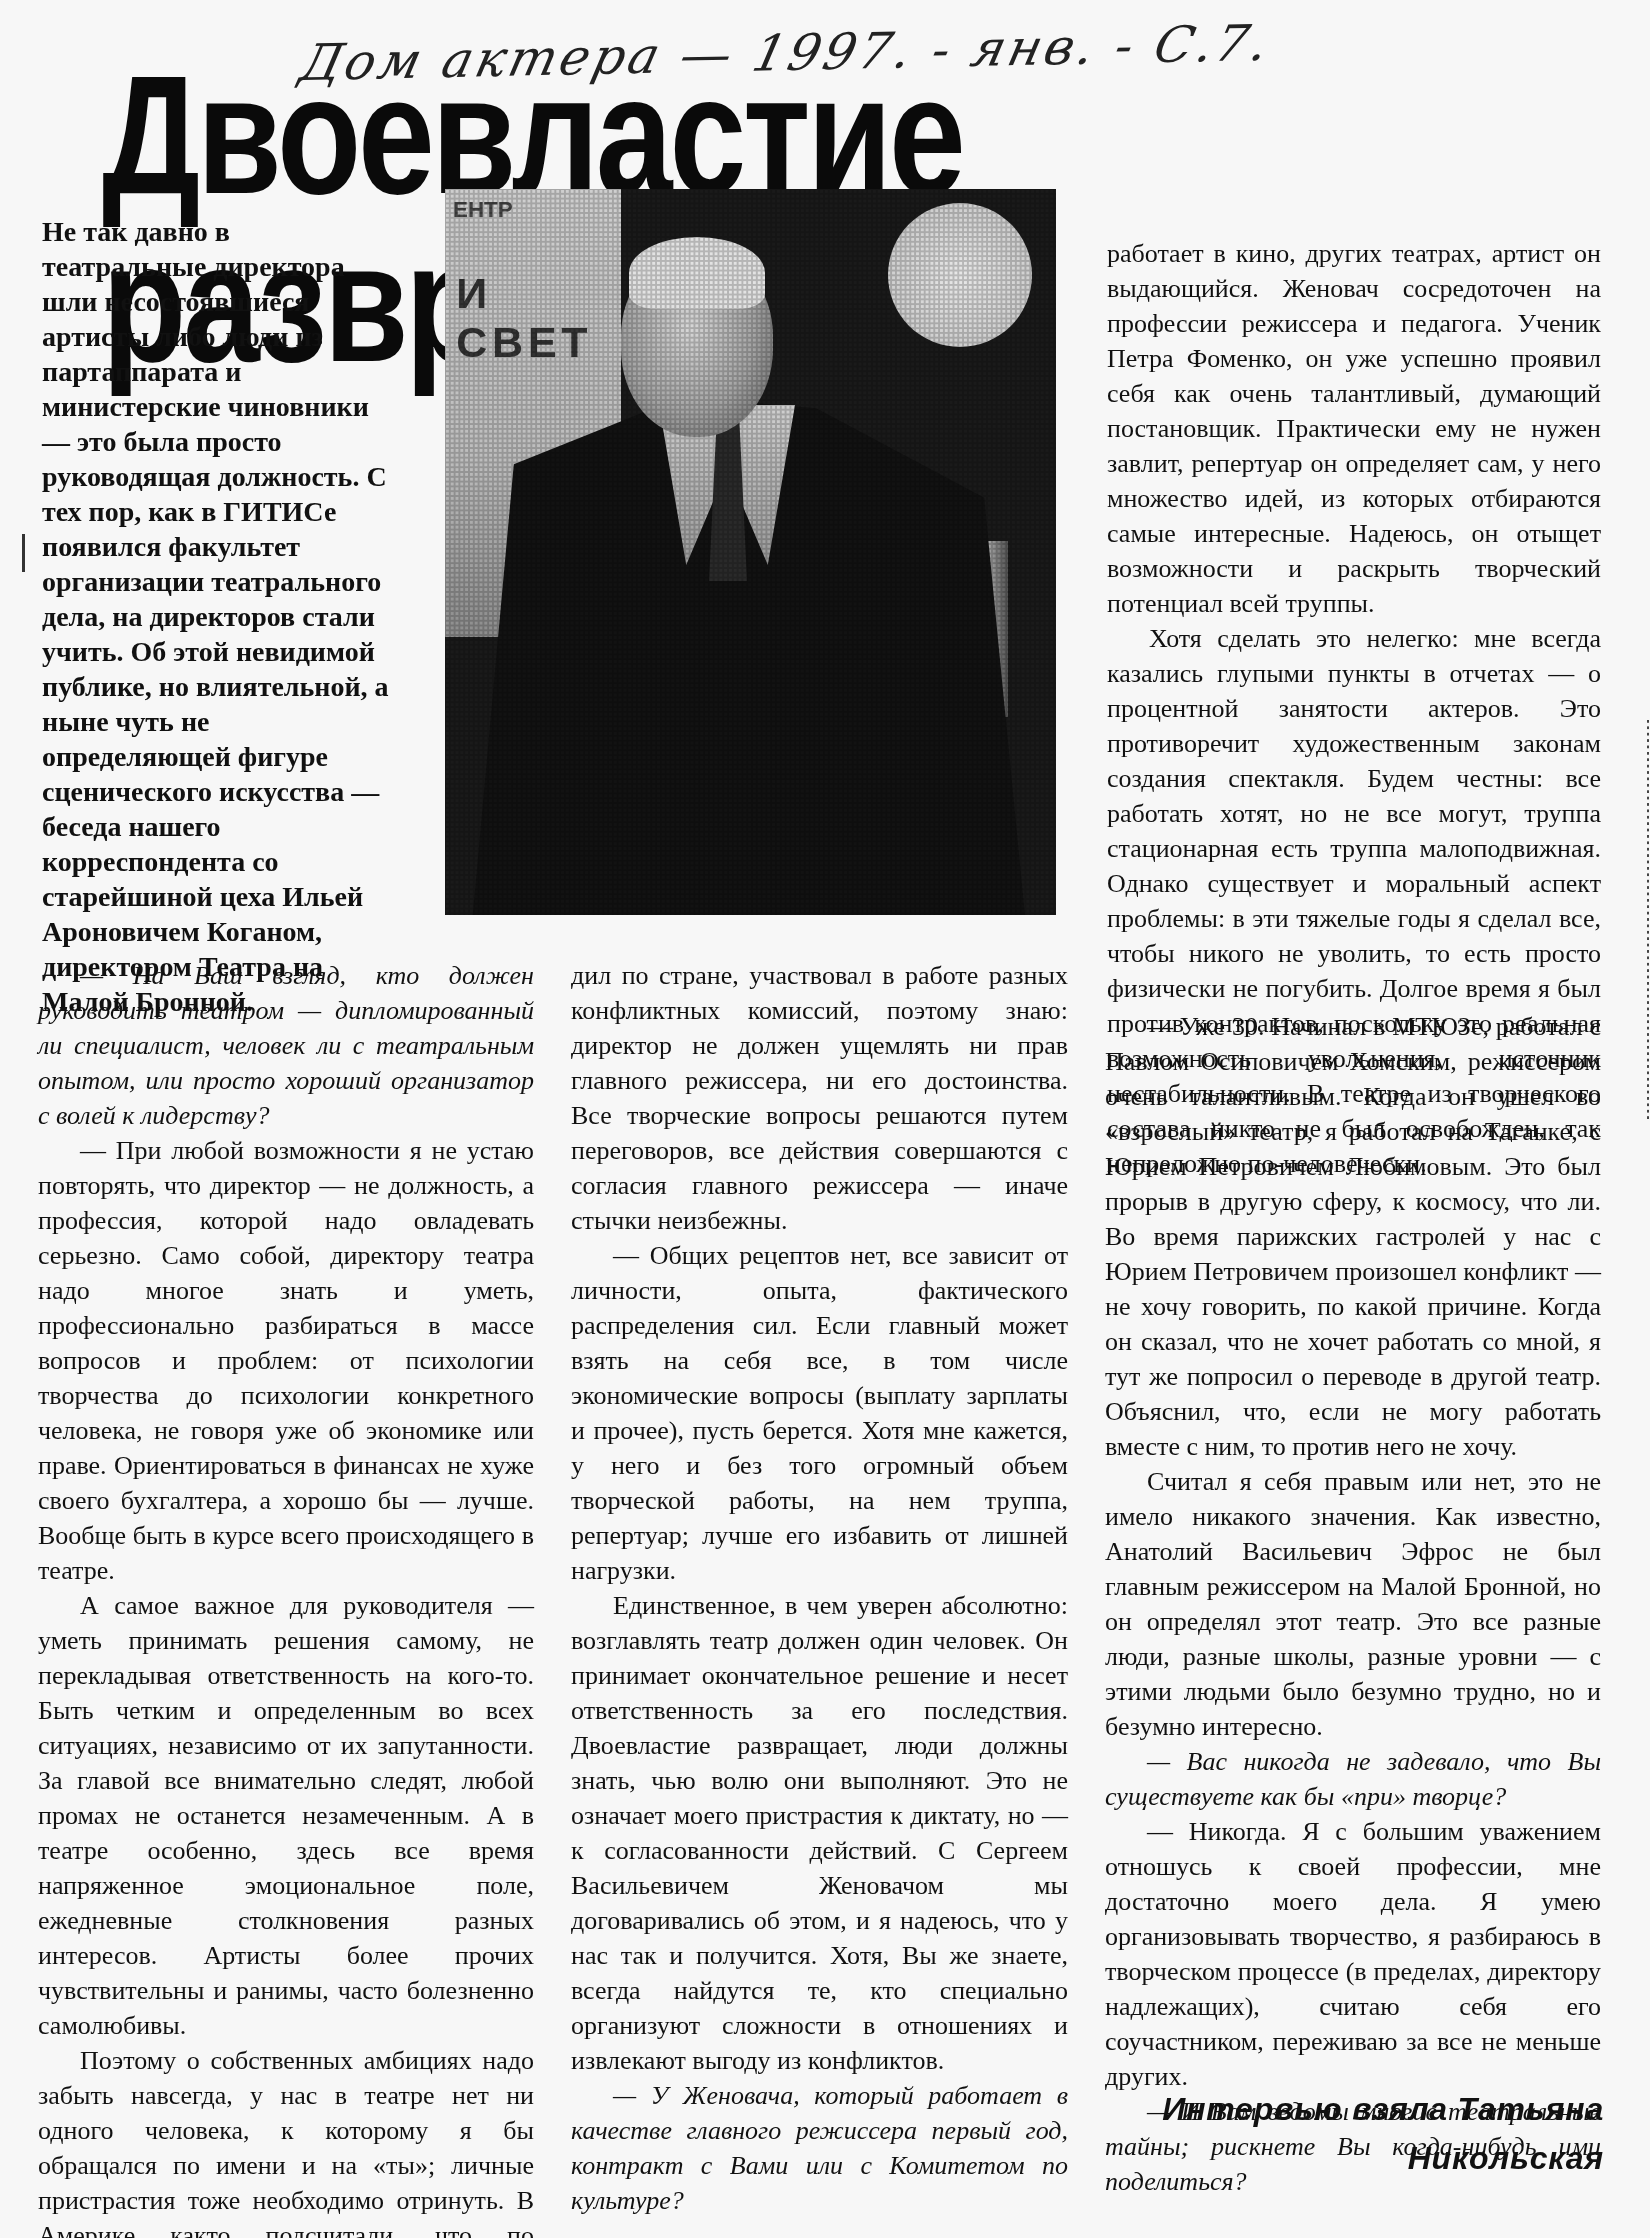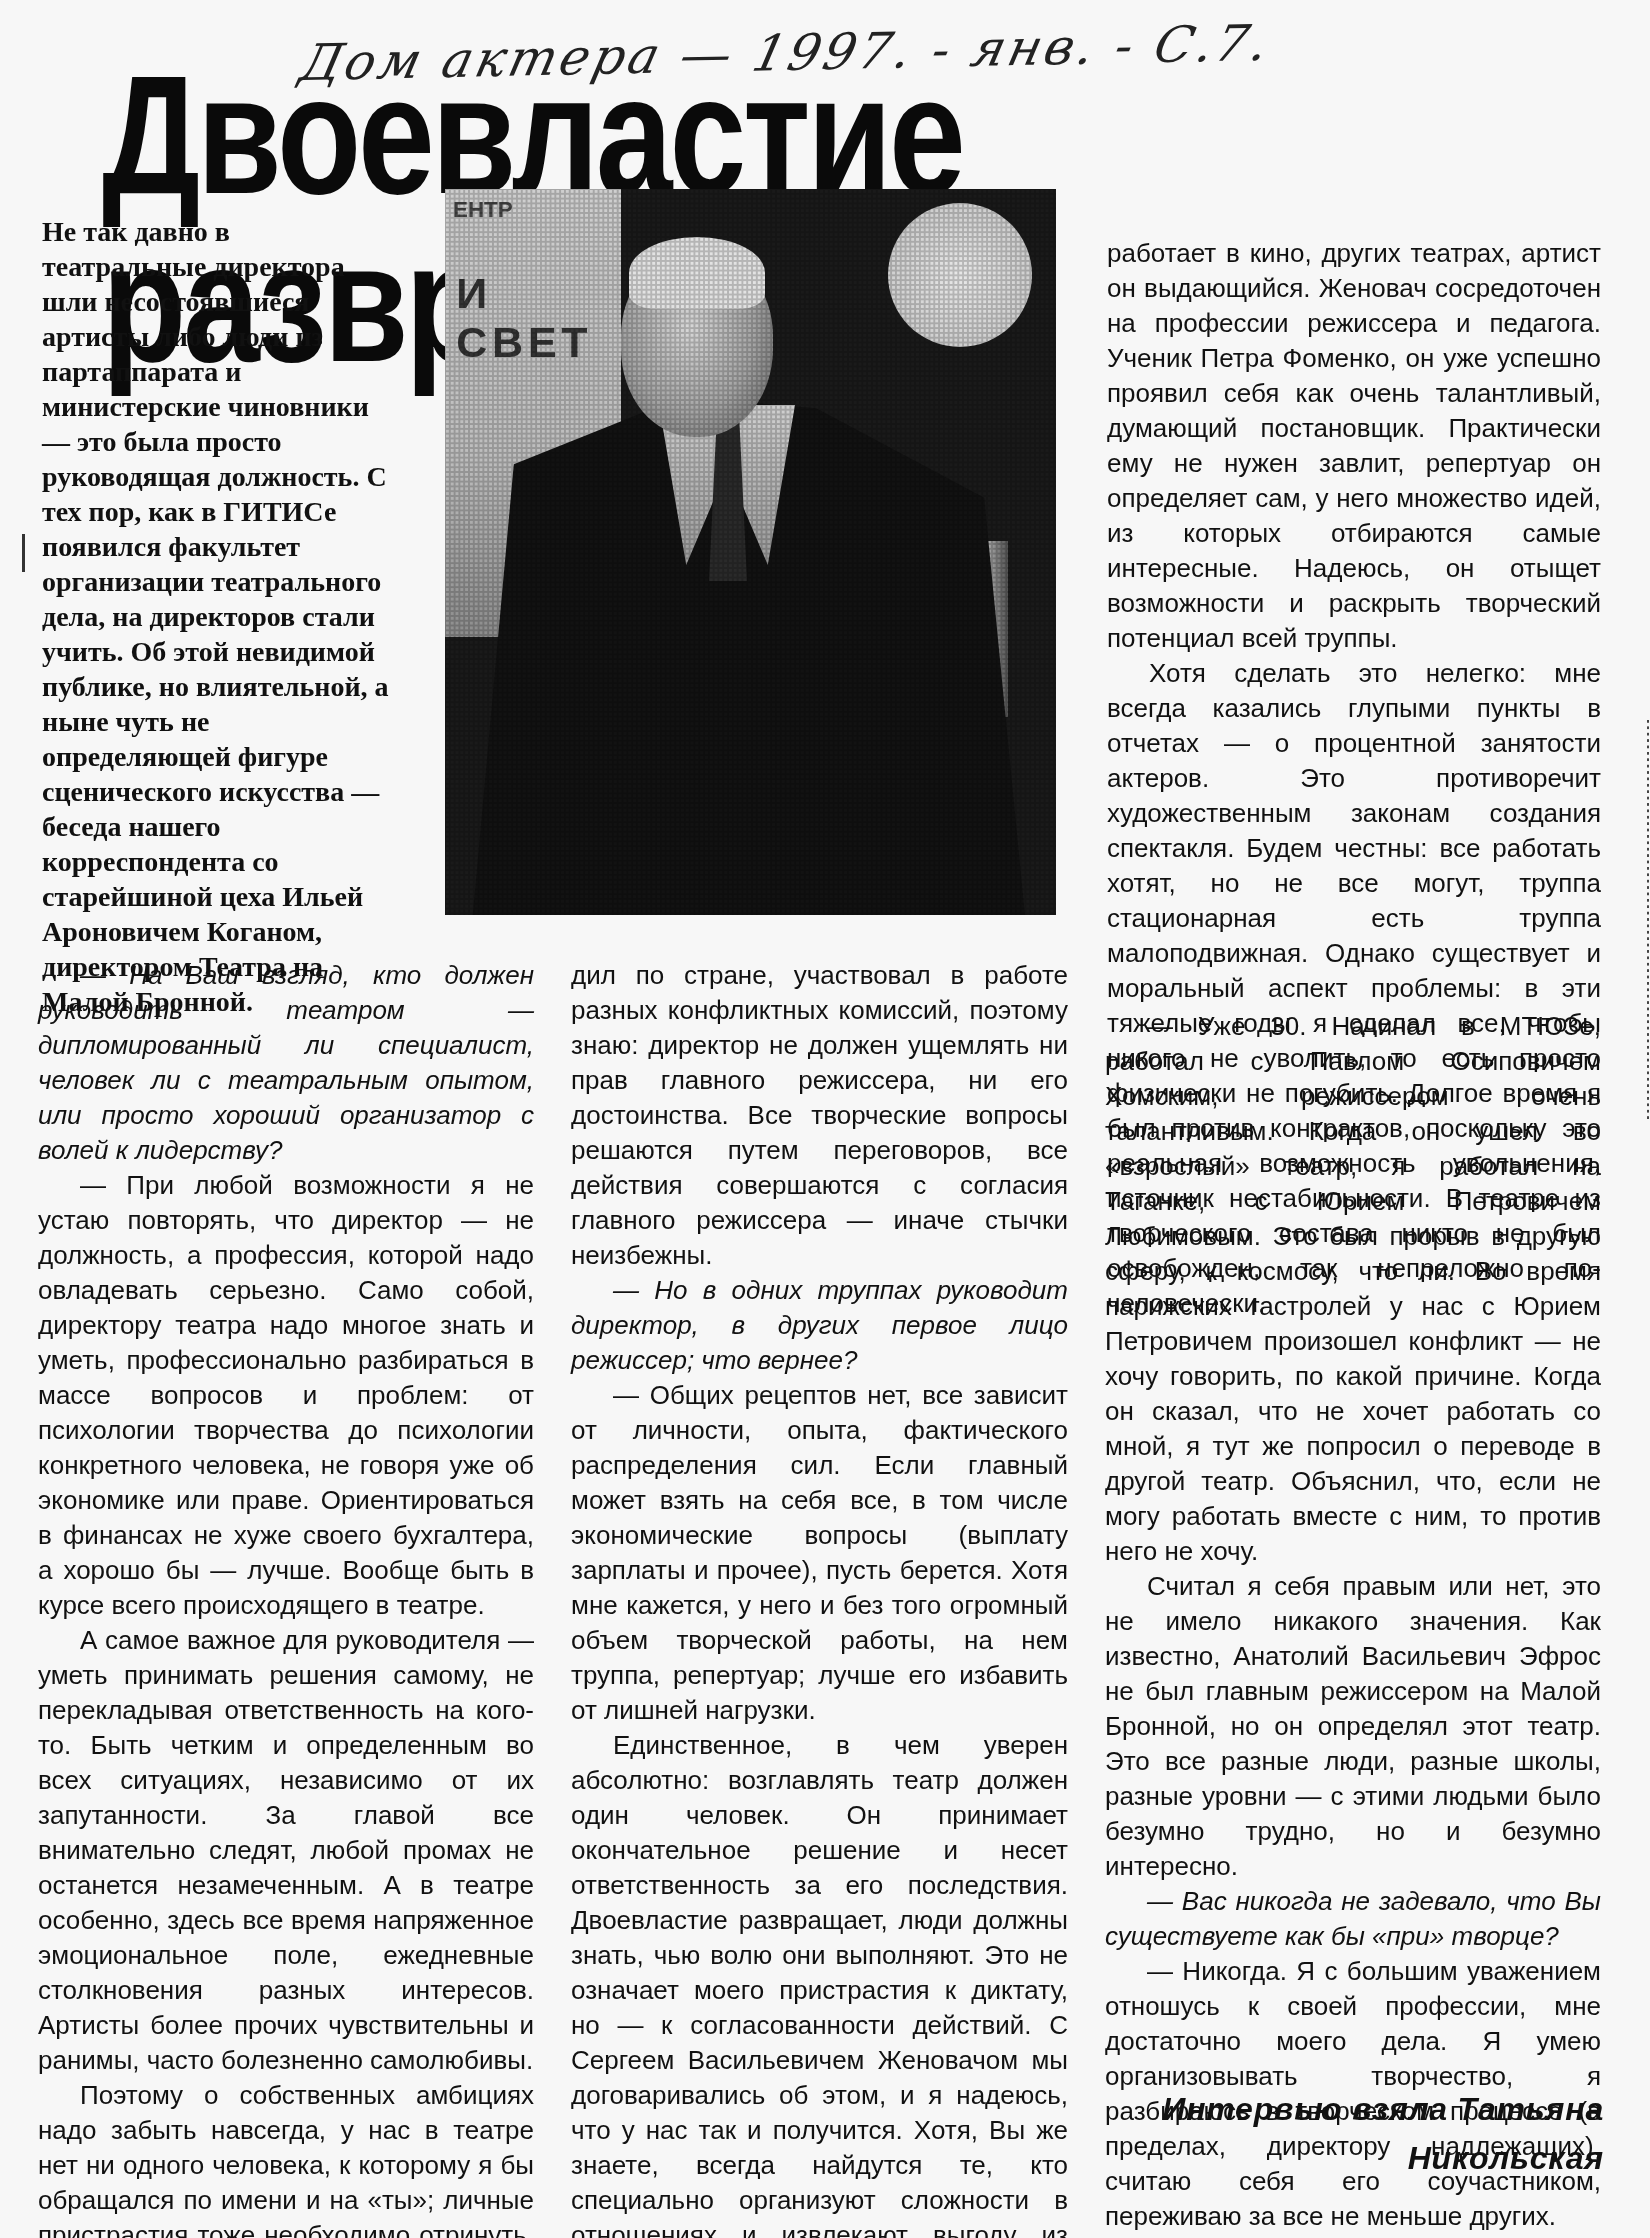--- a/index.html
+++ b/index.html
@@ -93,21 +93,21 @@
   .photo .lamp {
     position: absolute; right: 48px; top: 352px; width: 48px; height: 176px;
     background: linear-gradient(90deg, #555, #bbb, #555);
   }
   .photo .shade { position:absolute; inset:0;
     background-image: radial-gradient(#0000 55%, #0003 56%);
     background-size: 4.8px 4.8px; }
 
   .col {
     position: absolute;
-    font-family: Liberation Sans, sans-serif;
+    font-family: Liberation Serif, serif;
     font-size: 26px;
     line-height: 35px;
     text-align: justify;
     hyphens: manual;
   }
   .col p { margin: 0; text-indent: 42px; }
   .col p.noindent { text-indent: 0; }
   .col p.q { font-style: italic; }
   .col-right-top { left: 1107px; top: 236px; width: 494px; }
   .col-left { left: 38px; top: 958px; width: 496px; }
@@ -162,21 +162,20 @@
     <p>Хотя сделать это нелегко: мне всегда казались глупыми пункты в отчетах — о процентной занятости актеров. Это противоречит художественным законам создания спектакля. Будем честны: все работать хотят, но не все могут, труппа стационарная есть труппа малоподвижная. Однако существует и моральный аспект проблемы: в эти тяжелые годы я сделал все, чтобы никого не уволить, то есть просто физически не погубить. Долгое время я был против контрактов, поскольку это реальная возможность увольнения, источник нестабильности. В театре из творческого состава никто не был освобожден, так непреложно по-человечески.</p>
   </div>
 <div class="col col-left">
     <p class="q">— На Ваш взгляд, кто должен руководить театром — дипломированный ли специалист, человек ли с театральным опытом, или просто хороший организатор с волей к лидерству?</p>
     <p>— При любой возможности я не устаю повторять, что директор — не должность, а профессия, которой надо овладевать серьезно. Само собой, директору театра надо многое знать и уметь, профессионально разбираться в массе вопросов и проблем: от психологии творчества до психологии конкретного человека, не говоря уже об экономике или праве. Ориентироваться в финансах не хуже своего бухгалтера, а хорошо бы — лучше. Вообще быть в курсе всего происходящего в театре.</p>
     <p>А самое важное для руководителя — уметь принимать решения самому, не перекладывая ответственность на кого-то. Быть четким и определенным во всех ситуациях, независимо от их запутанности. За главой все внимательно следят, любой промах не останется незамеченным. А в театре особенно, здесь все время напряженное эмоциональное поле, ежедневные столкновения разных интересов. Артисты более прочих чувствительны и ранимы, часто болезненно самолюбивы.</p>
     <p>Поэтому о собственных амбициях надо забыть навсегда, у нас в театре нет ни одного человека, к которому я бы обращался по имени и на «ты»; личные пристрастия тоже необходимо отринуть. В Америке както подсчитали, что по сложности профессия директора театра граничит со специальностью летчика-испытателя.</p>
   </div>
 <div class="col col-mid">
     <p class="noindent">дил по стране, участвовал в работе разных конфликтных комиссий, поэтому знаю: директор не должен ущемлять ни прав главного режиссера, ни его достоинства. Все творческие вопросы решаются путем переговоров, все действия совершаются с согласия главного режиссера — иначе стычки неизбежны.</p>
-    <p class="q">— Но в одних труппах руководит директор, в других первое лицо режиссер; что вернее?</p>
     <p>— Общих рецептов нет, все зависит от личности, опыта, фактического распределения сил. Если главный может взять на себя все, в том числе экономические вопросы (выплату зарплаты и прочее), пусть берется. Хотя мне кажется, у него и без того огромный объем творческой работы, на нем труппа, репертуар; лучше его избавить от лишней нагрузки.</p>
     <p>Единственное, в чем уверен абсолютно: возглавлять театр должен один человек. Он принимает окончательное решение и несет ответственность за его последствия. Двоевластие развращает, люди должны знать, чью волю они выполняют. Это не означает моего пристрастия к диктату, но — к согласованности действий. С Сергеем Васильевичем Женовачом мы договаривались об этом, и я надеюсь, что у нас так и получится. Хотя, Вы же знаете, всегда найдутся те, кто специально организуют сложности в отношениях и извлекают выгоду из конфликтов.</p>
     <p class="q">— У Женовача, который работает в качестве главного режиссера первый год, контракт с Вами или с Комитетом по культуре?</p>
   </div>
 <div class="col col-right-bottom">
     <p>— Уже 30. Начинал в МТЮЗе, работал с Павлом Осиповичем Хомским, режиссером очень талантливым. Когда он ушел во «взрослый» театр, я работал на Таганке, с Юрием Петровичем Любимовым. Это был прорыв в другую сферу, к космосу, что ли. Во время парижских гастролей у нас с Юрием Петровичем произошел конфликт — не хочу говорить, по какой причине. Когда он сказал, что не хочет работать со мной, я тут же попросил о переводе в другой театр. Объяснил, что, если не могу работать вместе с ним, то против него не хочу.</p>
     <p>Считал я себя правым или нет, это не имело никакого значения. Как известно, Анатолий Васильевич Эфрос не был главным режиссером на Малой Бронной, но он определял этот театр. Это все разные люди, разные школы, разные уровни — с этими людьми было безумно трудно, но и безумно интересно.</p>
     <p class="q">— Вас никогда не задевало, что Вы существуете как бы «при» творце?</p>
     <p>— Никогда. Я с большим уважением отношусь к своей профессии, мне достаточно моего дела. Я умею организовывать творчество, я разбираюсь в творческом процессе (в пределах, директору надлежащих), считаю себя его соучастником, переживаю за все не меньше других.</p>
     <p class="q">— И Вам ведомы многие театральные тайны; рискнете Вы когда-нибудь ими поделиться?</p>

